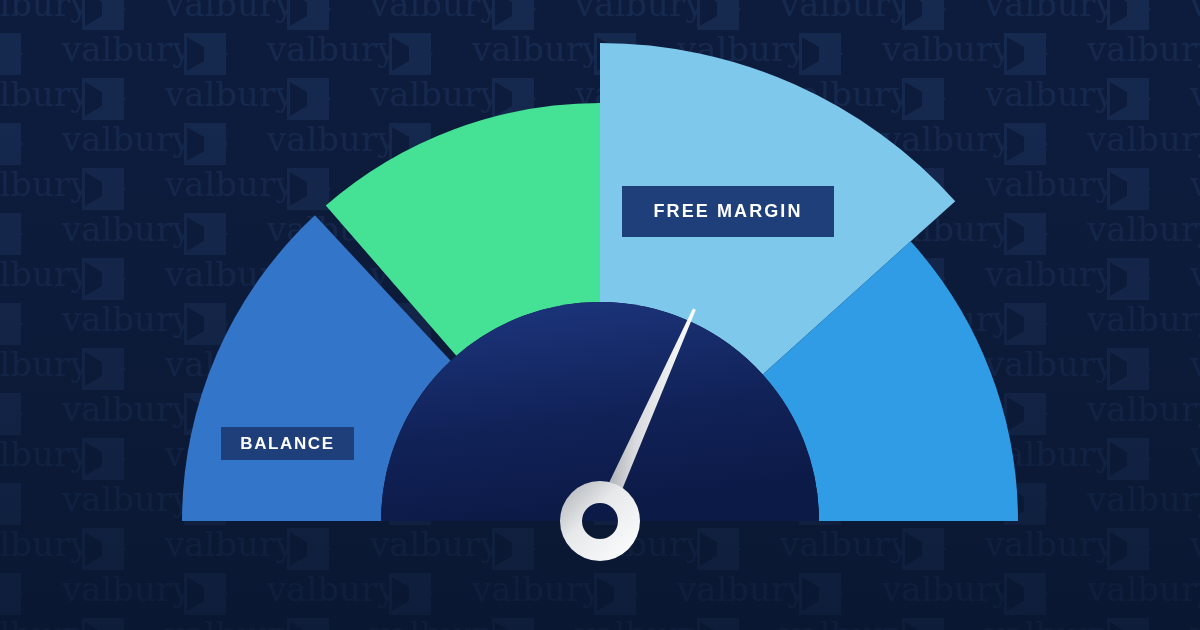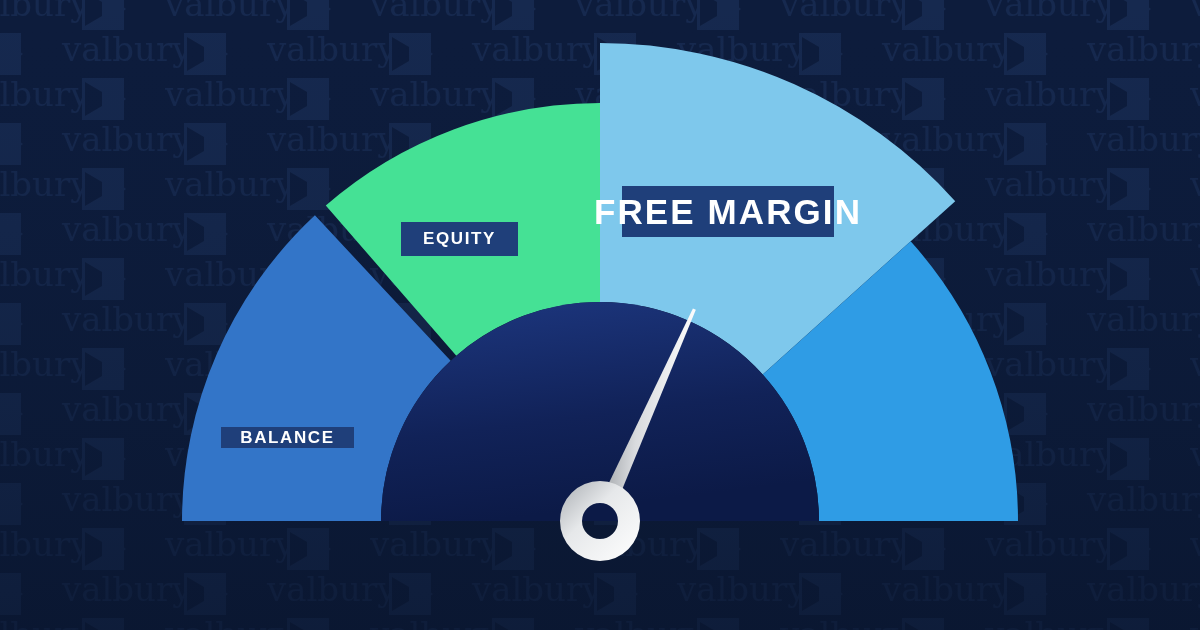--- a/index.html
+++ b/index.html
@@ -57,35 +57,35 @@
     justify-content: center;
     white-space: nowrap;
     box-sizing: border-box;
     user-select: none;
   }
   .tag.free-margin {
     left: 622px;
     top: 186px;
     width: 212px;
     height: 51px;
-    font-size: 35px;
+    font-size: 18px;
     letter-spacing: 2.1px;
   }
   .tag.equity {
     left: 401px;
     top: 222px;
     width: 117px;
     height: 34px;
     font-size: 17px;
   }
   .tag.balance {
     left: 221px;
     top: 427px;
     width: 133px;
-    height: 21px;
+    height: 33px;
     font-size: 17px;
   }
   .tag.used-margin {
     left: 837px;
     top: 427px;
     width: 156px;
     height: 33px;
     font-size: 17px;
   }
 </style>
@@ -151,20 +151,17 @@
     <g id="needle-group">
       <path id="needle-body" fill="url(#needleGrad)" d="M 692.9012284613575 308.4066751979953 L 606.9774549322577 486.8889296170831 L 620.6806367968967 492.98997926322005 L 695.8245739258139 309.70823245583784 Z"></path>
       <path id="needle-hub" fill="url(#hubRingGrad)" fill-rule="evenodd" d="M 560 521 a 40 40 0 1 0 80 0 a 40 40 0 1 0 -80 0 Z M 582 521 a 18 18 0 1 1 36 0 a 18 18 0 1 1 -36 0 Z"></path>
     </g>
   </svg>
 
   <div id="labels">
     <div class="tag balance">
       <span>BALANCE</span>
     </div>
-    <div class="tag equity">
-      <span>EQUITY</span>
-    </div>
     <div class="tag free-margin">
       <span>FREE MARGIN</span>
     </div>
   </div>
 </div>
 
 </body></html>

